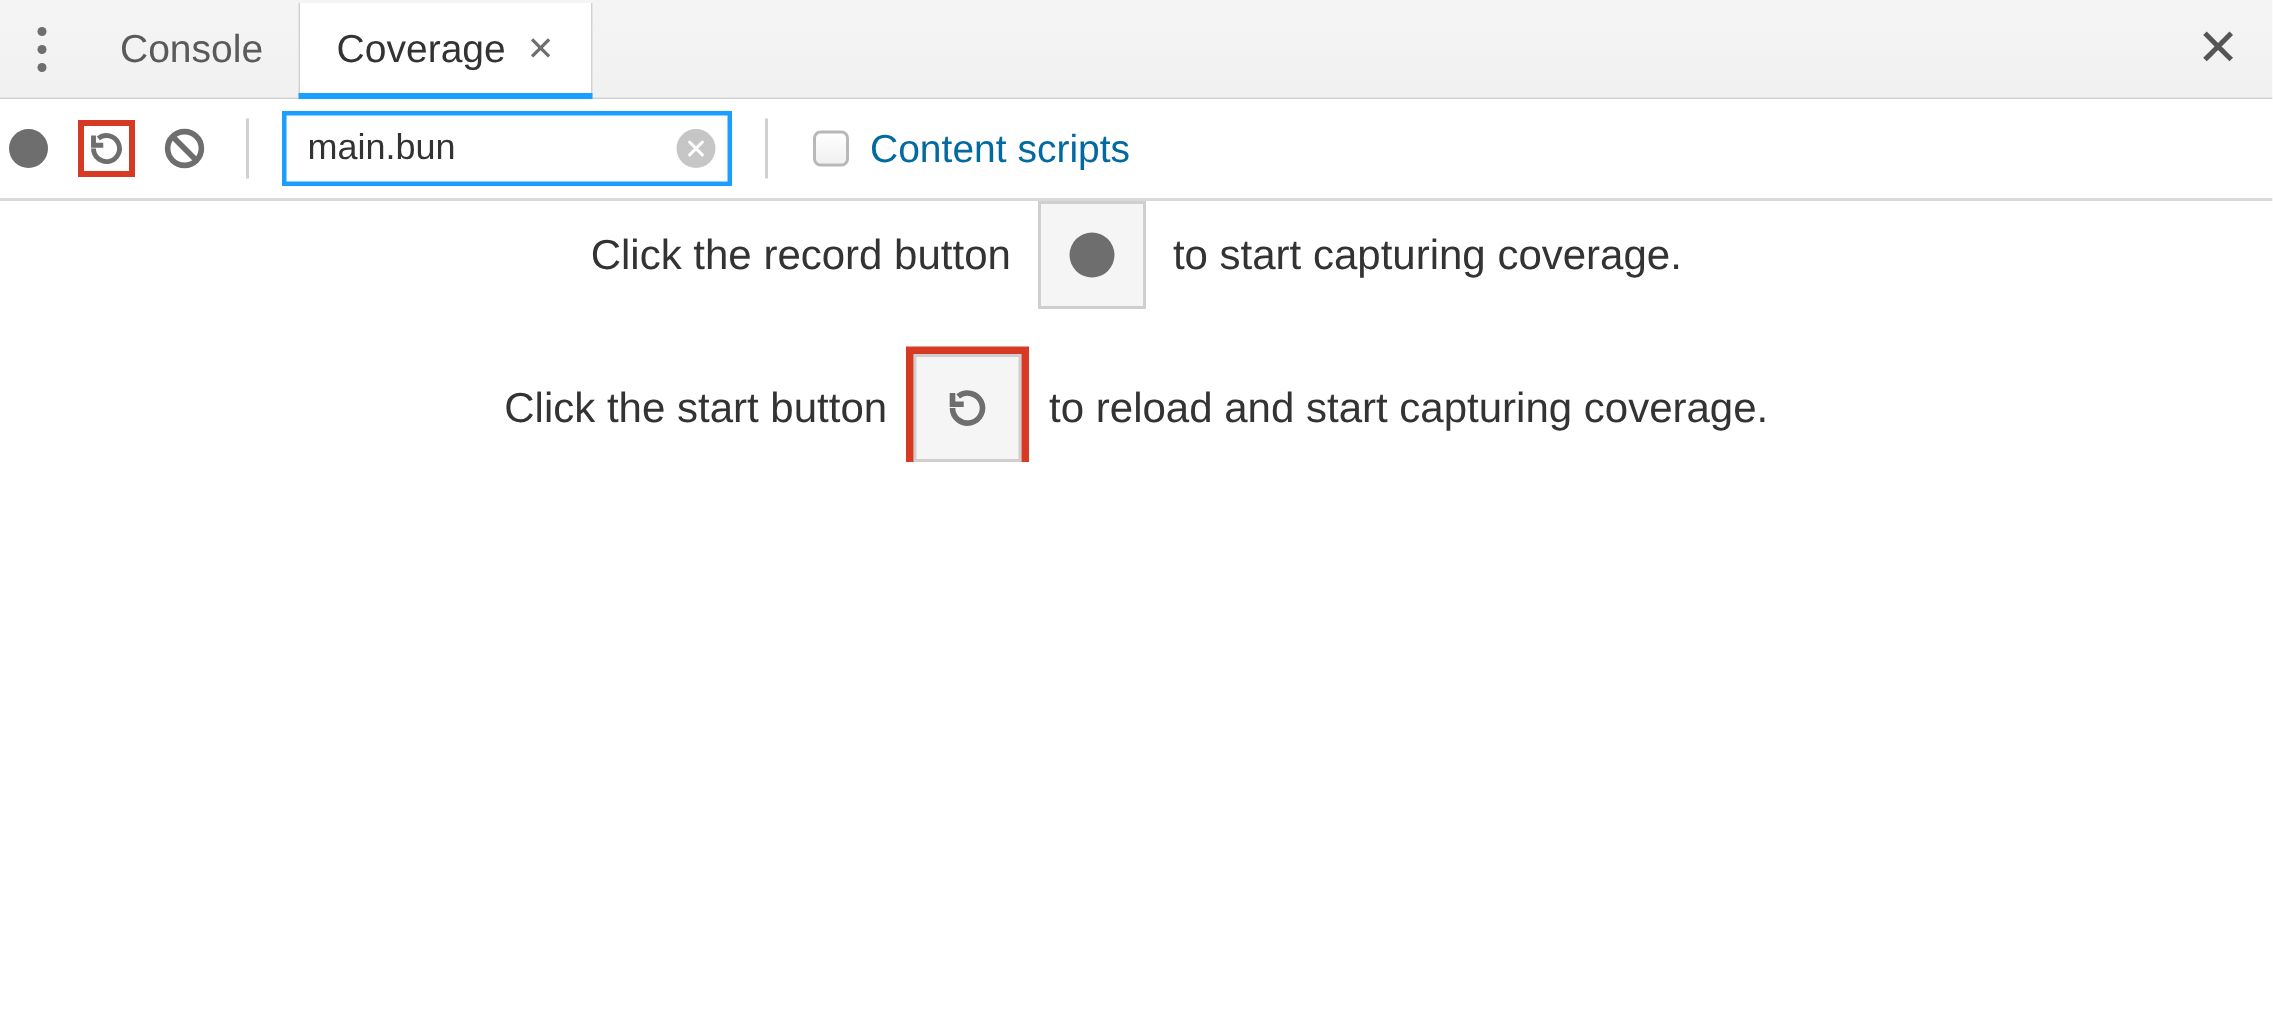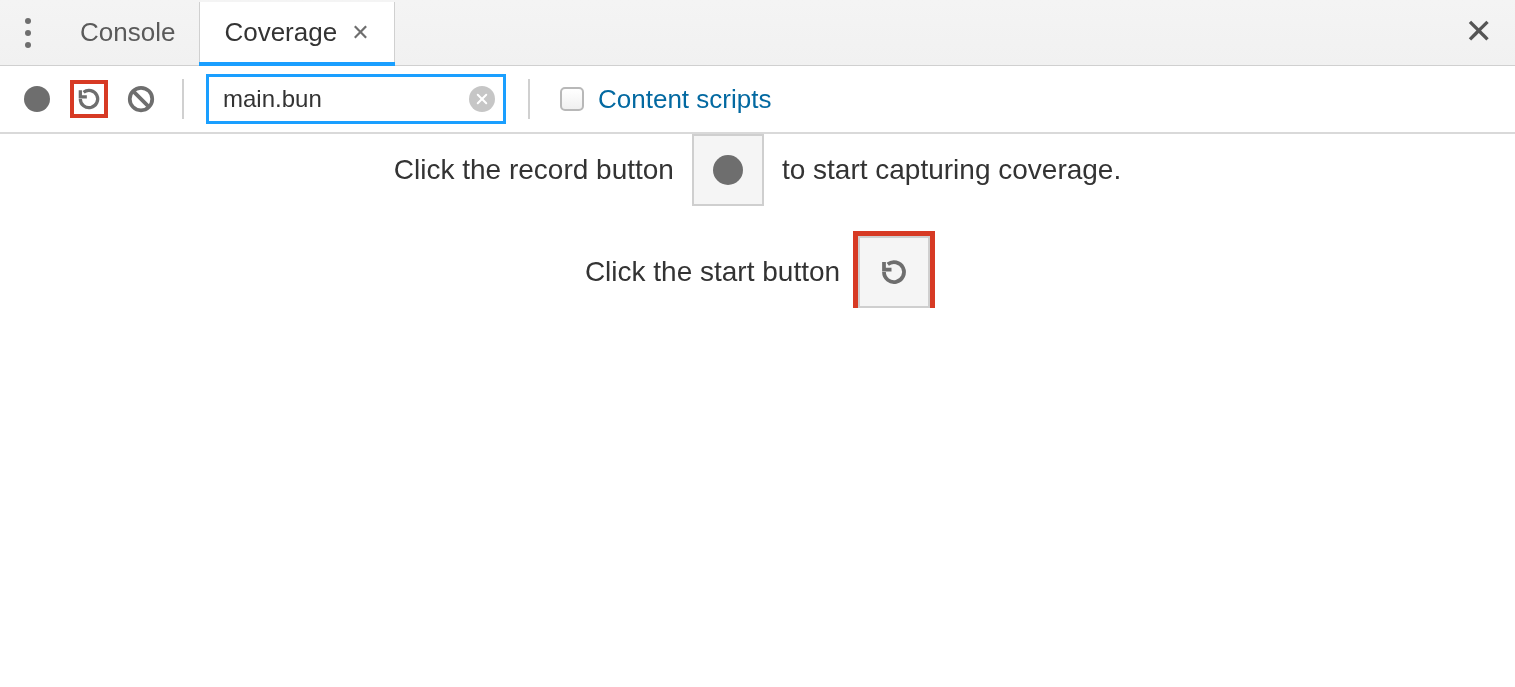--- a/index.html
+++ b/index.html
@@ -55,21 +55,20 @@
     position:absolute; right:22px; top:0; height:62px;
     display:flex;align-items:center;
     color:#555;font-size:34px;font-weight:300;
   }
 
   
   .toolbar{
     height:68px;
     border-bottom:2px solid #d9d9d9;
     display:flex;align-items:center;
-    padding-left:18px;
     gap:14px;
   }
   .tb-btn{
     width:38px;height:38px;
     display:flex;align-items:center;justify-content:center;
     color:#6e6e6e;
   }
   .tb-sep{width:2px;height:40px;background:#d0d0d0;margin:0 8px;}
   .record-dot{width:26px;height:26px;border-radius:50%;background:#6e6e6e;}
   .reload-highlight{border:4px solid #d73a24;padding:2px;}
@@ -209,15 +208,16 @@
   <div class="hint-row">
     <span>Click the start button</span>
     <span class="inline-btn highlight">
       <span class="reload-glyph">
         <svg viewBox="0 0 24 24" fill="none" stroke="#6e6e6e" stroke-width="3">
           <path d="M4 12a8 8 0 1 0 3-6.2"></path>
           <path d="M4 4v6h6" fill="none"></path>
         </svg>
       </span>
     </span>
+    <span>to reload and start capturing coverage.</span>
   </div>
 
 </div>
 
 </body></html>

